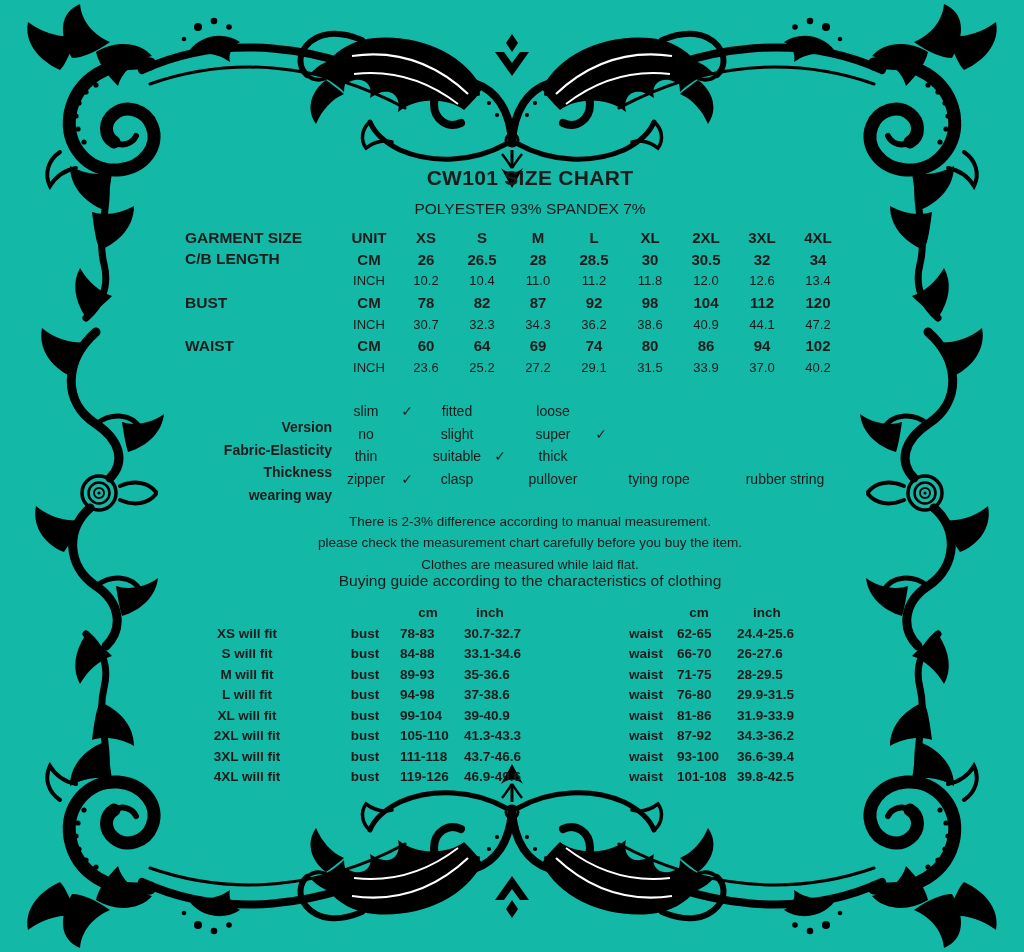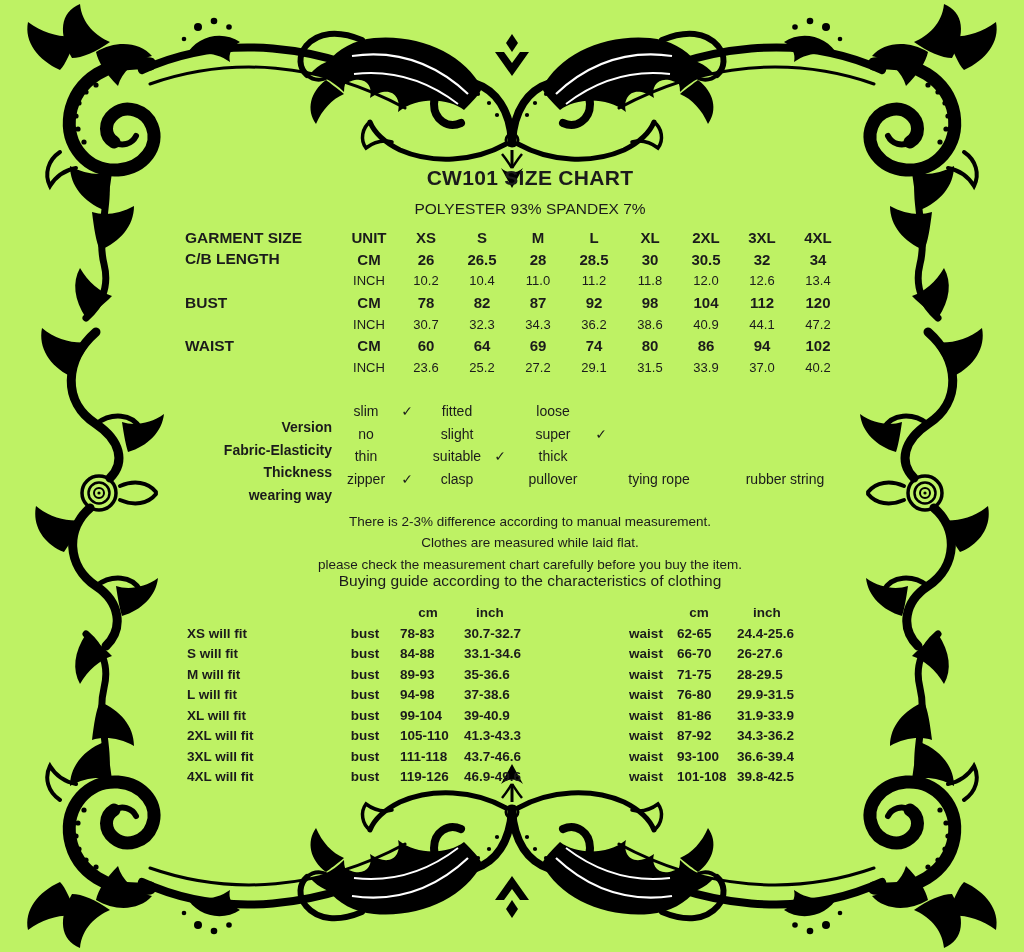--- a/index.html
+++ b/index.html
@@ -30,36 +30,36 @@
 
   
   .notes{left:167px;top:511px;width:726px;text-align:center;}
   .notes p{margin:0;font-size:13.5px;line-height:21.3px;}
   .gheading{left:167px;top:572px;width:726px;text-align:center;font-size:15.5px;font-weight:normal;}
 
   
   .guide{left:187px;top:603px;width:710px;font-size:13.5px;font-weight:bold;}
   .grow{position:relative;height:20.5px;line-height:20.5px;}
   .grow span{position:absolute;top:0;white-space:nowrap;}
-  .gsize{left:0;width:120px;text-align:left;}
+  .gsize{left:0;width:120px;text-align:center;}
   .gbust{left:153px;width:50px;text-align:center;}
   .gcm{left:213px;}
   .ginch{left:277px;}
   .gwaist{left:431px;width:56px;text-align:center;}
   .gcm2{left:490px;}
   .ginch2{left:550px;}
   .hcm{left:213px;width:56px;text-align:center;}
   .hinch{left:277px;width:52px;text-align:center;}
   .hcm2{left:490px;width:44px;text-align:center;}
   .hinch2{left:550px;width:60px;text-align:center;}
 </style>
 </head>
 <body>
 
-<div class="page" style="--ink: #1b1b1b; --ornament: #000000; background: #bef264;">
+<div class="page" style="--ink: #1b1b1b; --ornament: #000000; background: #14b8a6;">
 
   <svg class="frame" viewBox="0 0 1024 952" aria-hidden="true">
     <defs>
       <g id="tl">
         <path d="M72,58 C58,34 60,12 80,4 C82,24 96,36 110,42 C96,52 82,58 72,58 Z" fill="currentColor"></path>
         <path d="M60,70 C38,60 24,42 28,22 C44,34 62,38 78,36 C70,52 66,64 60,70 Z" fill="currentColor"></path>
         <path d="M96,52 C116,40 140,42 152,56 C134,60 122,72 118,86 C106,74 98,62 96,52 Z" fill="currentColor"></path>
         <path d="M150,64 C110,58 76,80 70,114 C65,146 88,172 118,170 C144,168 160,146 152,126 C146,110 126,104 114,114 C104,122 104,136 114,142" stroke="currentColor" stroke-width="13" stroke-linecap="round" fill="none"></path>
         <path d="M114,142 C122,147 132,144 136,136" stroke="currentColor" stroke-width="6" stroke-linecap="round" fill="none"></path>
         <circle cx="84" cy="142" r="2.6" fill="currentColor"></circle>
@@ -253,22 +253,22 @@
         <span class="achk chk0">✓</span>
         <span class="aopt opt1">clasp</span>
         <span class="aopt opt2">pullover</span>
         <span class="aopt opt3">tying rope</span>
         <span class="aopt opt4">rubber string</span>
       </div>
     </div>
 
   <div class="abs notes">
     <p>There is 2-3% difference according to manual measurement.</p>
+    <p>please check the measurement chart carefully before you buy the item.</p>
     <p>Clothes are measured while laid flat.</p>
-    <p>please check the measurement chart carefully before you buy the item.</p>
   </div>
 
   <div class="abs gheading">Buying guide according to the characteristics of clothing</div>
 
   <div class="abs guide">
     <div class="grow">
       <span class="hcm">cm</span>
       <span class="hinch">inch</span>
       <span class="hcm2">cm</span>
       <span class="hinch2">inch</span>

